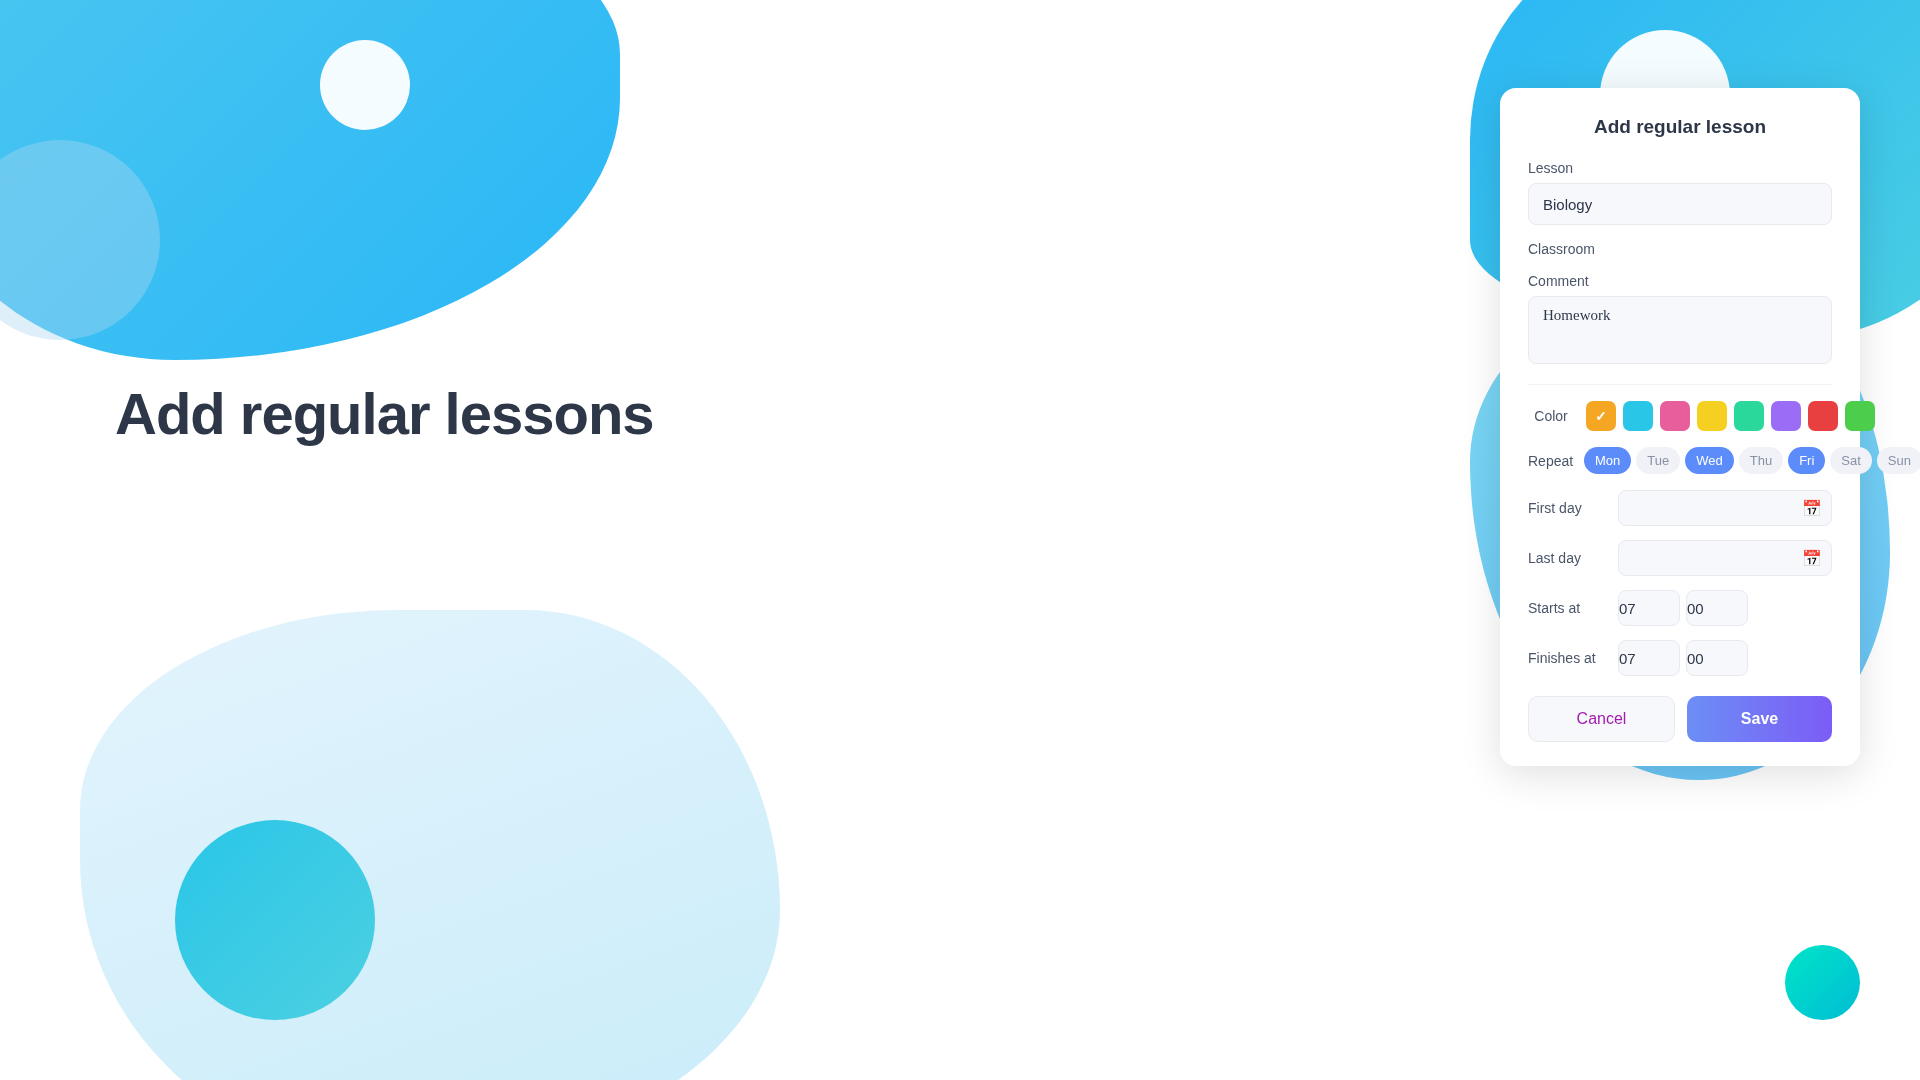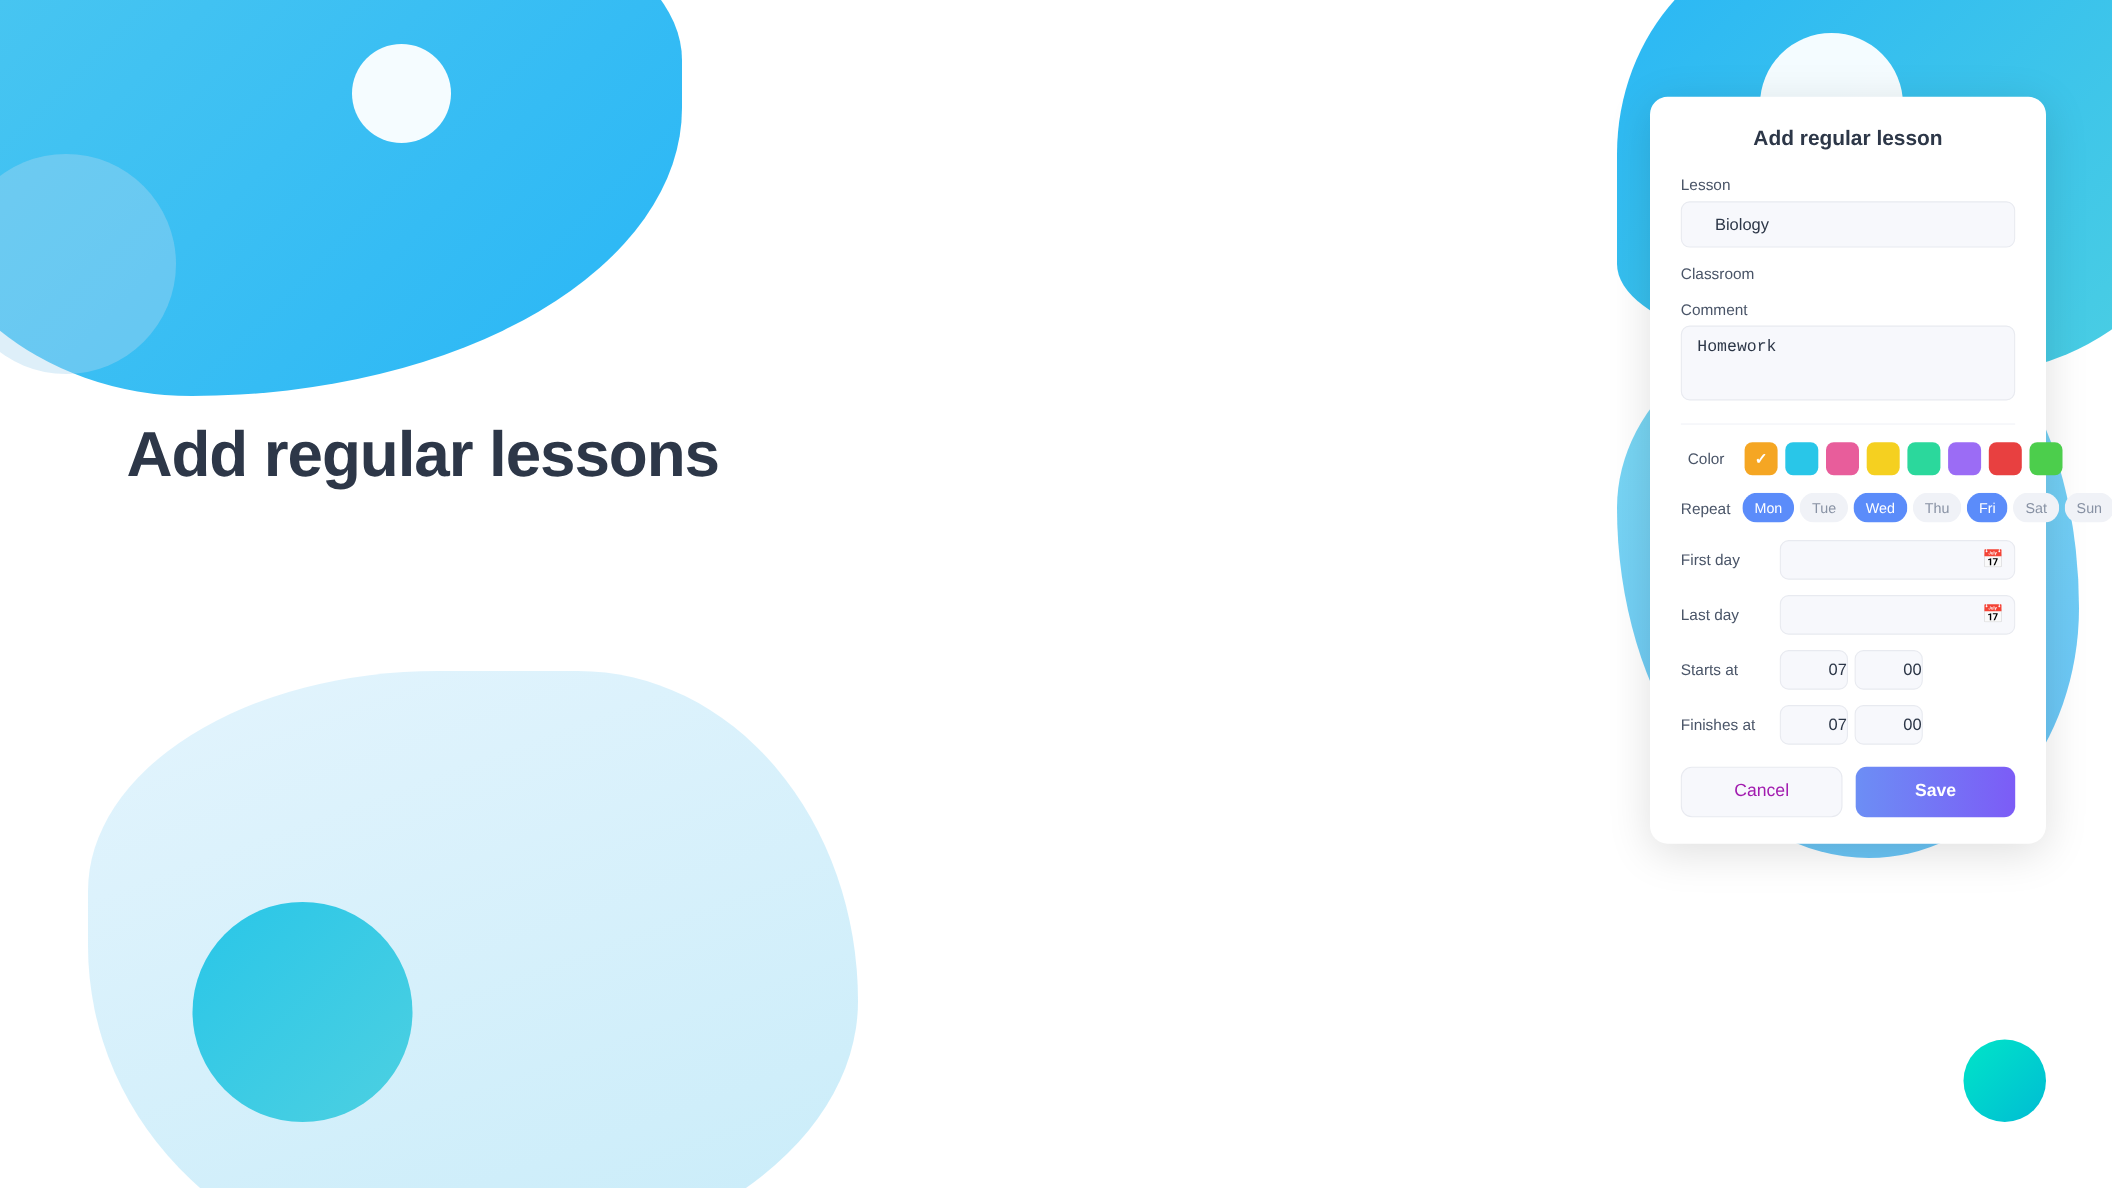--- a/index.html
+++ b/index.html
@@ -164,21 +164,21 @@
     .form-group {
       margin-bottom: 16px;
     }
 
     .form-input {
       width: 100%;
       height: 42px;
       border: 1.5px solid #e8eaf0;
       border-radius: 8px;
       background: #f7f8fc;
-      padding: 0 30px;
+      padding: 0 14px;
       font-size: 15px;
       color: #2d3748;
       outline: none;
     }
 
     .form-select-wrapper {
       position: relative;
     }
 
     .form-select {
@@ -209,21 +209,21 @@
       width: 100%;
       height: 68px;
       border: 1.5px solid #e8eaf0;
       border-radius: 8px;
       background: #f7f8fc;
       padding: 10px 14px;
       font-size: 15px;
       color: #2d3748;
       resize: none;
       outline: none;
-      font-family: Liberation Mono, monospace;
+      font-family: Liberation Serif, serif;
     }
 
     
     .color-row {
       display: flex;
       align-items: center;
       gap: 12px;
       margin-bottom: 16px;
     }
 
@@ -358,21 +358,21 @@
       display: flex;
       gap: 6px;
     }
 
     .time-input {
       width: 62px;
       height: 36px;
       border: 1.5px solid #e8eaf0;
       border-radius: 8px;
       background: #f7f8fc;
-      text-align: right;
+      text-align: left;
       font-size: 15px;
       color: #2d3748;
       outline: none;
     }
 
     
     .modal-actions {
       display: flex;
       gap: 12px;
       margin-top: 20px;

